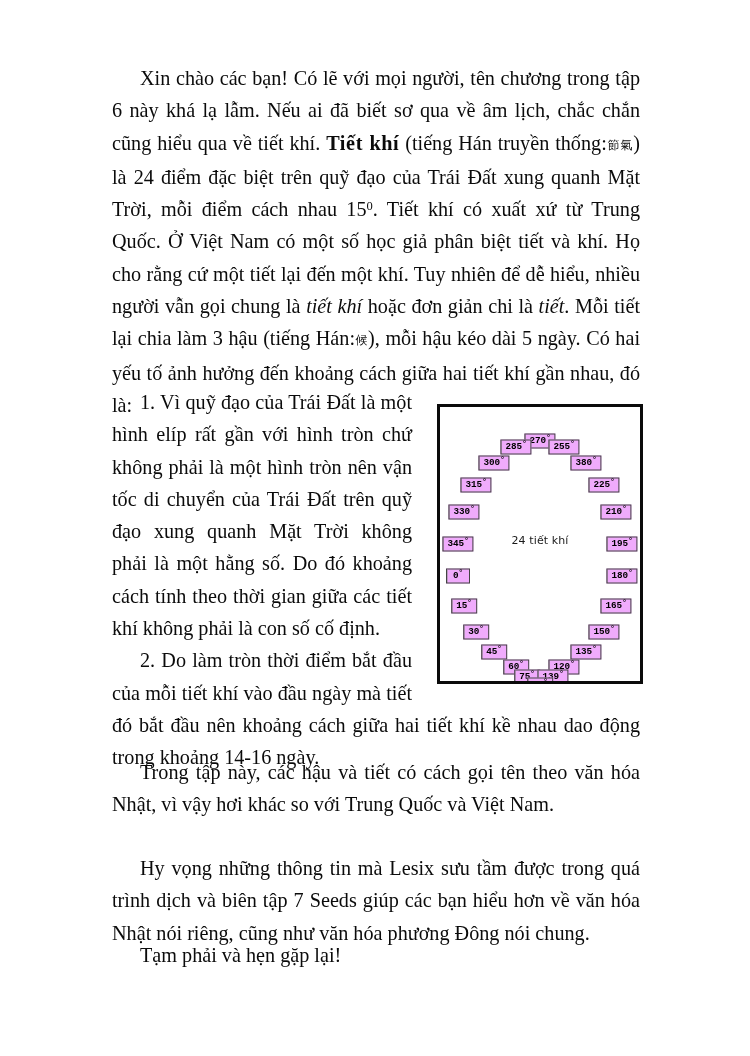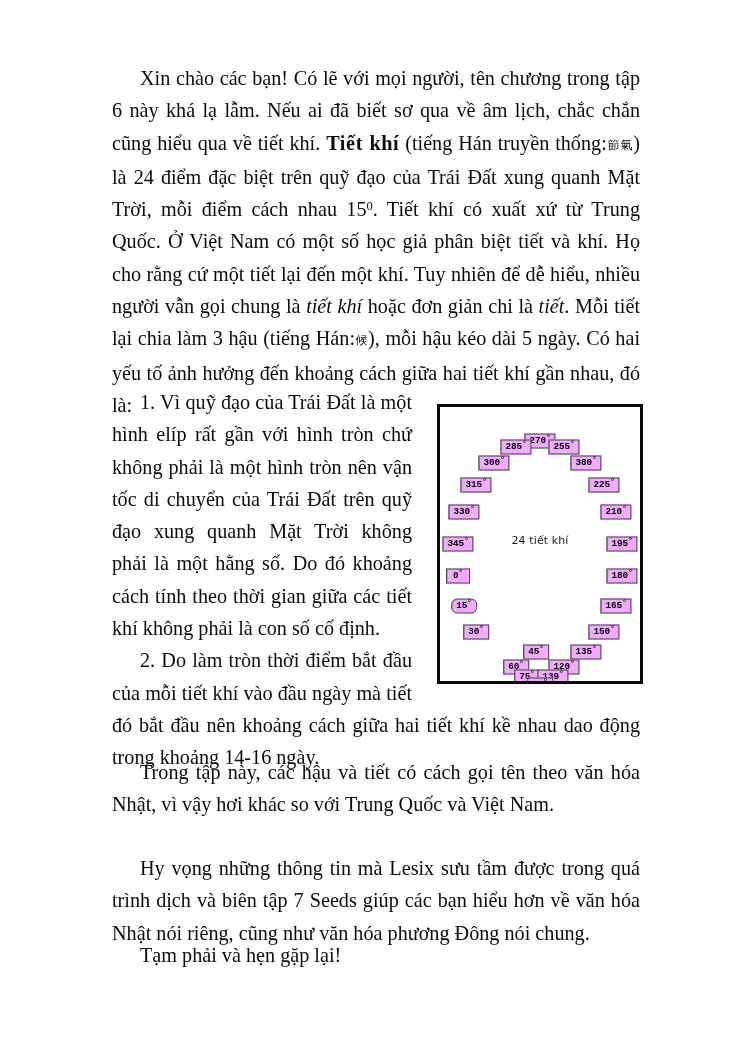--- a/index.html
+++ b/index.html
@@ -157,25 +157,25 @@
         <div class="deg-chip" style="left: 27%; top: 20.5%;"><span>300</span><span class="dsym">°</span></div>
         <div class="deg-chip" style="left: 73%; top: 20.5%;"><span>380</span><span class="dsym">°</span></div>
         <div class="deg-chip" style="left: 18%; top: 28.5%;"><span>315</span><span class="dsym">°</span></div>
         <div class="deg-chip" style="left: 82%; top: 28.5%;"><span>225</span><span class="dsym">°</span></div>
         <div class="deg-chip" style="left: 12%; top: 38.5%;"><span>330</span><span class="dsym">°</span></div>
         <div class="deg-chip" style="left: 88%; top: 38.5%;"><span>210</span><span class="dsym">°</span></div>
         <div class="deg-chip" style="left: 9%; top: 50%;"><span>345</span><span class="dsym">°</span></div>
         <div class="deg-chip" style="left: 91%; top: 50%;"><span>195</span><span class="dsym">°</span></div>
         <div class="deg-chip" style="left: 9%; top: 61.5%;"><span>0</span><span class="dsym">°</span></div>
         <div class="deg-chip" style="left: 91%; top: 61.5%;"><span>180</span><span class="dsym">°</span></div>
-        <div class="deg-chip" style="left: 12%; top: 72.5%; border-radius: 6px;"><span>15</span><span class="dsym">°</span></div>
+        <div class="deg-chip" style="left: 12%; top: 72.5%;"><span>15</span><span class="dsym">°</span></div>
         <div class="deg-chip" style="left: 88%; top: 72.5%;"><span>165</span><span class="dsym">°</span></div>
         <div class="deg-chip" style="left: 18%; top: 82%;"><span>30</span><span class="dsym">°</span></div>
         <div class="deg-chip" style="left: 82%; top: 82%;"><span>150</span><span class="dsym">°</span></div>
-        <div class="deg-chip" style="left: 27%; top: 89.5%; margin-left: 42px;"><span>45</span><span class="dsym">°</span></div>
+        <div class="deg-chip" style="left: 27%; top: 89.5%;"><span>45</span><span class="dsym">°</span></div>
         <div class="deg-chip" style="left: 73%; top: 89.5%;"><span>135</span><span class="dsym">°</span></div>
         <div class="deg-chip" style="left: 38%; top: 95%;"><span>60</span><span class="dsym">°</span></div>
         <div class="deg-chip" style="left: 62%; top: 95%;"><span>120</span><span class="dsym">°</span></div>
         <div class="deg-chip" style="left: 43.5%; top: 98.5%;"><span>75</span><span class="dsym">°</span></div>
         <div class="deg-chip" style="left: 56.5%; top: 98.5%;"><span>139</span><span class="dsym">°</span></div>
         <div class="deg-chip" style="left: 50%; top: 101.5%;"><span>90</span><span class="dsym">°</span></div>
       </div>
   </div>
 
   <div class="textcol" id="block-close1">

